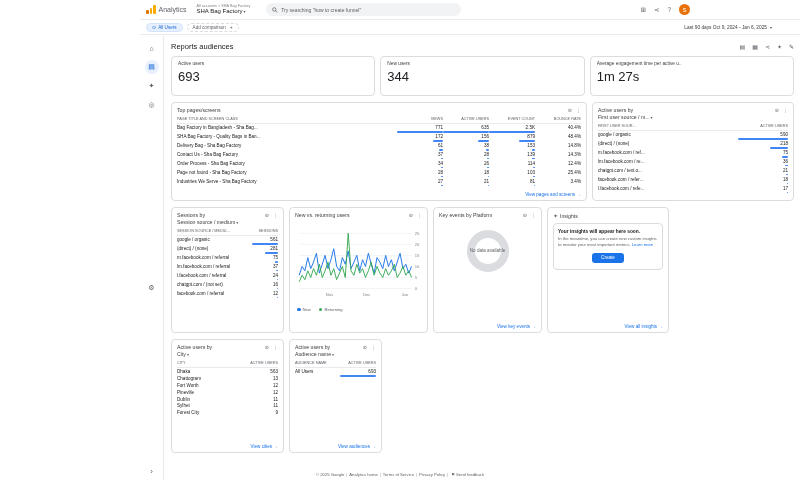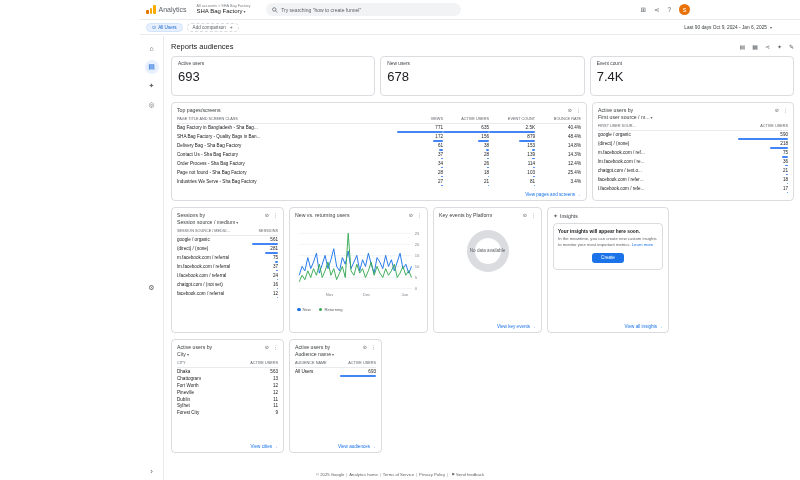--- a/index.html
+++ b/index.html
@@ -183,25 +183,25 @@
     </span>
   </div>
 
   <div class="metrics">
     <div class="metric-card">
       <div class="metric-label">Active users</div>
       <div class="metric-value">693</div>
     </div>
     <div class="metric-card">
       <div class="metric-label">New users</div>
-      <div class="metric-value">678</div>
+      <div class="metric-value">344</div>
     </div>
     <div class="metric-card">
-      <div class="metric-label">Event count</div>
-      <div class="metric-value">7.4K</div>
+      <div class="metric-label">Average engagement time per active u..</div>
+      <div class="metric-value">1m 27s</div>
     </div>
   </div>
 
   <div class="cardrow">
     <div class="card card-tp">
       <div class="card-head">
         <div class="ct1">Top pages/screens</div>
         <div class="hicons">
           <span>⊘</span>
           <span>⋮</span>

